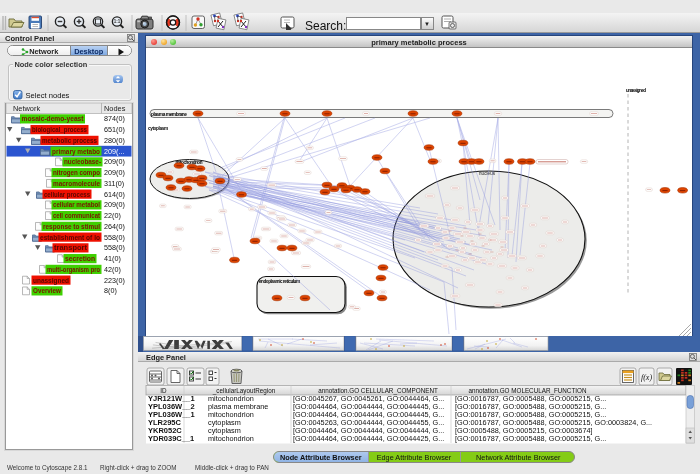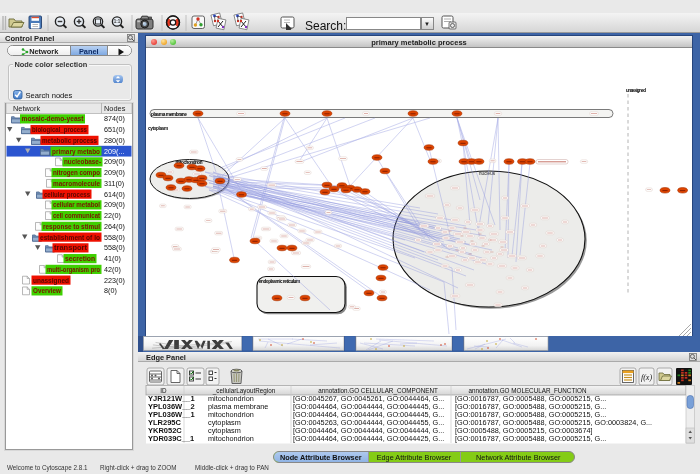--- a/index.html
+++ b/index.html
@@ -714,21 +714,21 @@
   </div>
   <div id="tabs">
     <div class="seg" style="left:0;width:62.5px;background:linear-gradient(#ffffff,#eeeeee)">
       <svg style="position:absolute;left:13px;top:2px" width="8" height="8" viewBox="0 0 8 8">
             <circle cx="2" cy="1.5" r="1.3" fill="#2aa52a"></circle>
             <circle cx="6" cy="4" r="1.3" fill="#2aa52a"></circle>
             <circle cx="2" cy="6.5" r="1.3" fill="#2aa52a"></circle>
             <path d="M2 1.5 L6 4 L2 6.5" stroke="#2aa52a" stroke-width="0.8" fill="none"></path>
           </svg>
       <span style="margin-left:10px">Network</span></div>
-    <div class="seg" style="left:62.5px;width:37.5px;background:linear-gradient(#b9d2f3,#7fa9e2);border-left:1px solid #888;border-right:1px solid #888;color:#0e2c66">Panel</div>
+    <div class="seg" style="left:62.5px;width:37.5px;background:linear-gradient(#b9d2f3,#7fa9e2);border-left:1px solid #888;border-right:1px solid #888;color:#0e2c66">Desktop</div>
     <div class="seg" style="left:101px;width:24px;background:linear-gradient(#ffffff,#eeeeee)"><svg width="8" height="8" viewBox="0 0 8 8" style="margin-top:2px">
             <path d="M1.5 0.5 L7 4 L1.5 7.5 Z" fill="#111"></path>
           </svg></div>
   </div>
   <div id="gbox">
         <div class="lbl">Node color selection</div>
       </div>
   <div id="dropdown">transporter activity</div>
   <svg style="position:absolute;left:112.5px;top:41.5px" width="10" height="8.5" viewBox="0 0 10 8.5">
         <rect x="0" y="0" width="10" height="8.5" rx="3.5" fill="url(#ddg)"></rect>
@@ -744,21 +744,21 @@
   <svg style="position:absolute;left:13px;top:57px" width="9.5" height="9.5" viewBox="0 0 9.5 9.5">
         <defs>
           <linearGradient id="cbg" x1="0" y1="0" x2="0" y2="1">
             <stop offset="0" stop-color="#8ab6ec"></stop>
             <stop offset="1" stop-color="#3e78c6"></stop>
           </linearGradient>
         </defs>
         <rect x="0.5" y="0.5" width="8.5" height="8.5" rx="2" fill="url(#cbg)" stroke="#2a5a9a" stroke-width="0.8"></rect>
         <path d="M2.2 4.8 L4 6.8 L7.3 1.6" stroke="#fff" stroke-width="1.5" fill="none"></path>
       </svg>
-  <div id="cbxl">Search nodes</div>
+  <div id="cbxl">Select nodes</div>
   <div id="treewrap"></div>
 </div>
 <svg width="126" height="345" viewBox="6 103 126 345" style="position:absolute;left:6px;top:103px">
       <rect x="6" y="103" width="126" height="345" fill="#fff"></rect>
       <rect x="6" y="103" width="126" height="10.5" fill="#e8e8e8" stroke="#aaa" stroke-width="0.7"></rect>
       <line x1="101.5" y1="103" x2="101.5" y2="113.5" stroke="#aaa" stroke-width="0.8"></line>
       <text x="13" y="111" font-size="7.4" fill="#222">Network</text>
       <text x="104" y="111" font-size="7.4" fill="#222">Nodes</text>
       <g transform="translate(11,114.875)">
         <path d="M0.5 1.8 L3.2 1.8 L4.2 3 L9.5 3 L9.5 8 L0.5 8 Z" fill="#7291b5" stroke="#46618c" stroke-width="0.7"></path>

